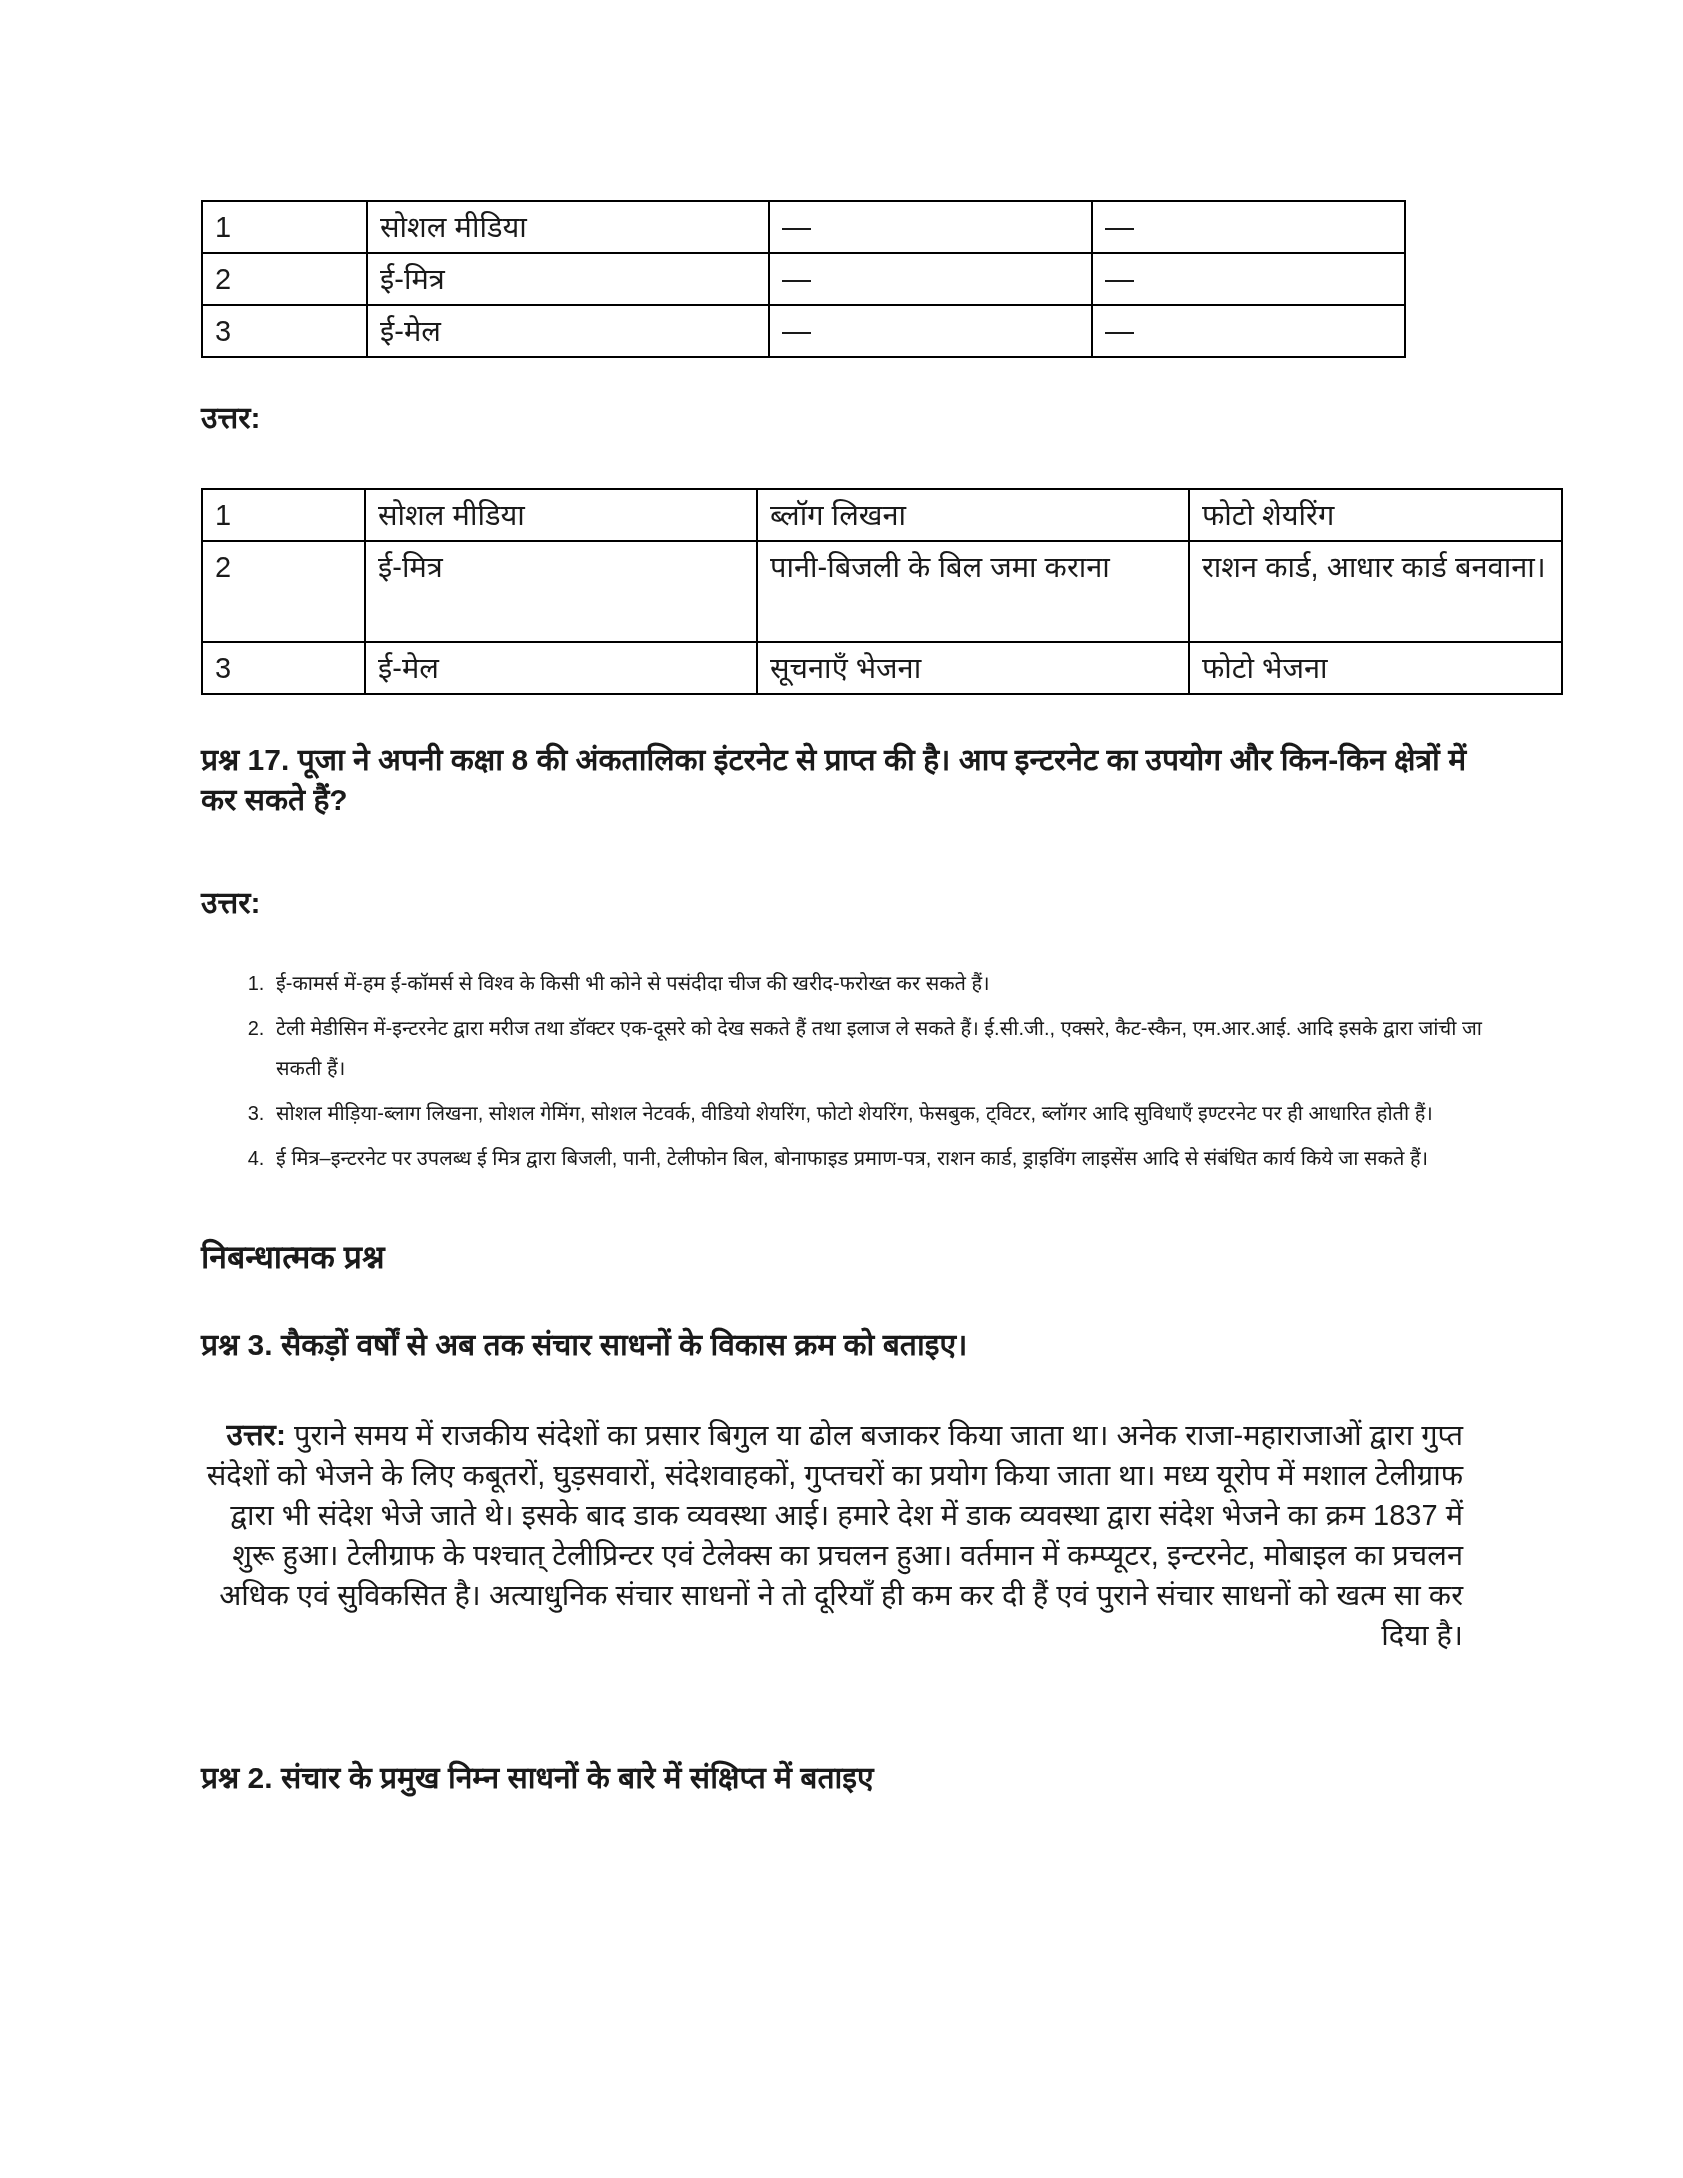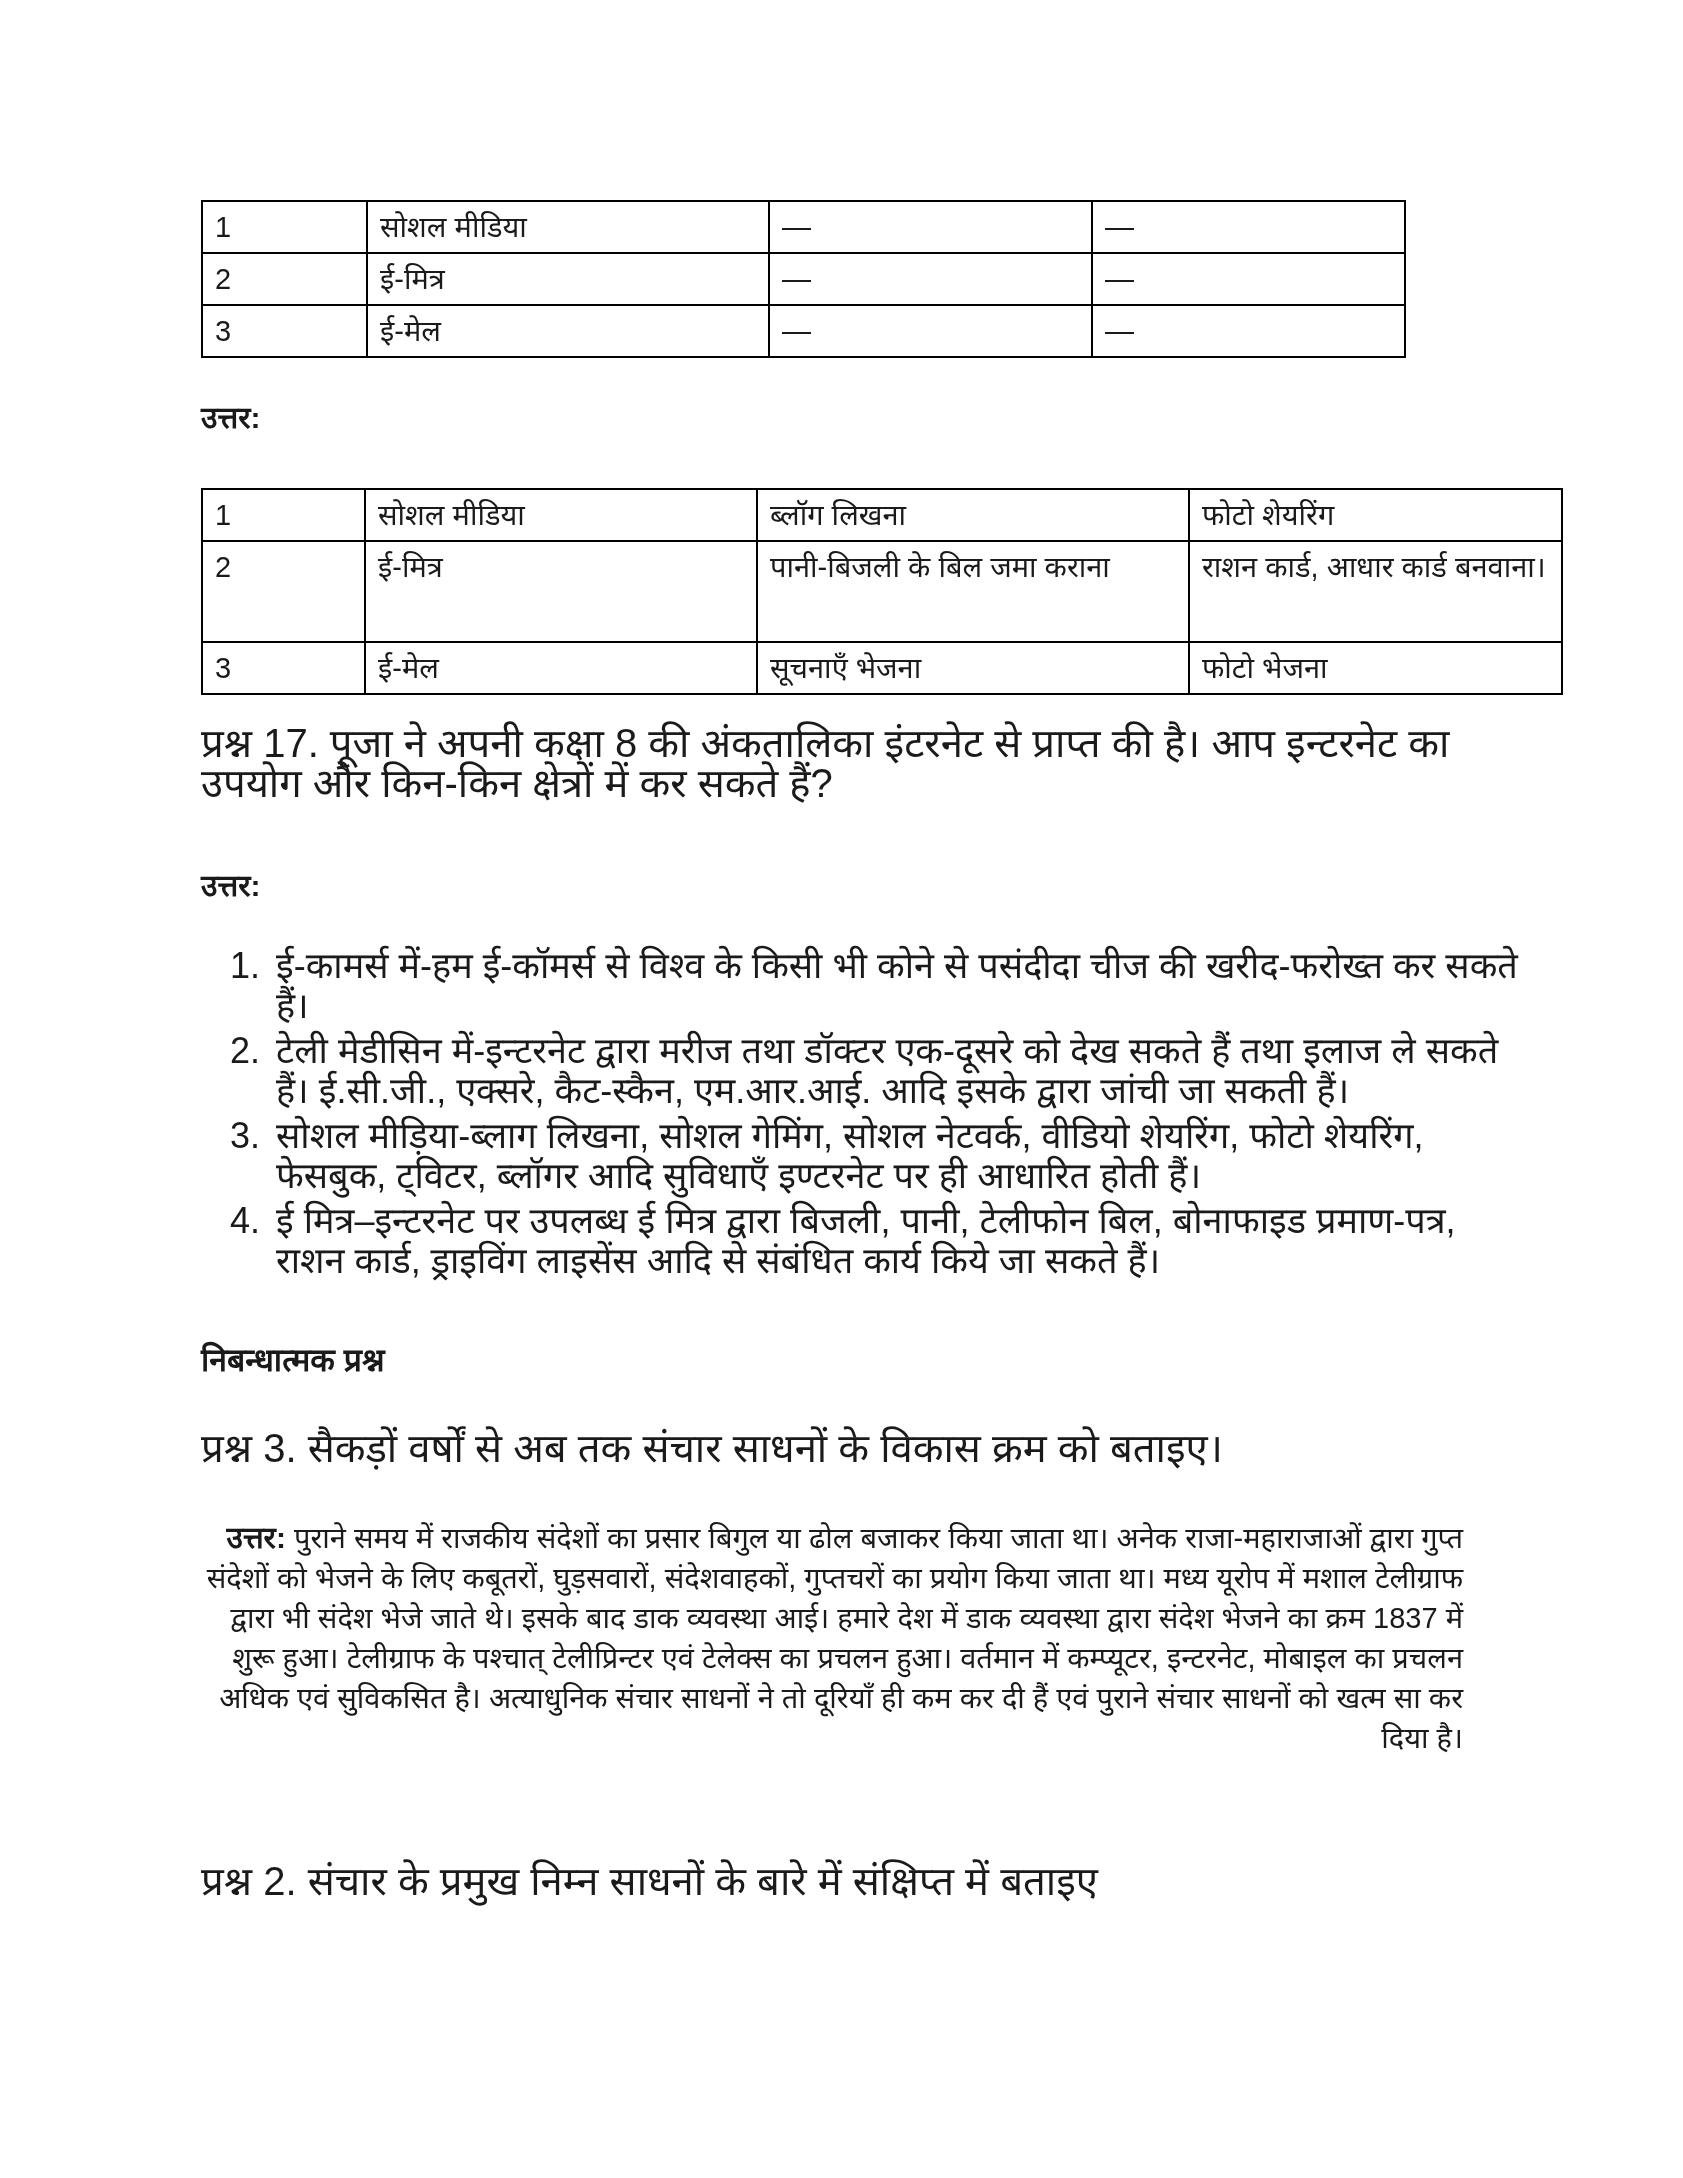--- a/index.html
+++ b/index.html
@@ -51,34 +51,34 @@
   .tbl-answer td { height: 40px; }
   .tbl-answer tr.tall td { height: 89px; }
 
   .bold-label {
     font-size: 30px;
     font-weight: 700;
     line-height: 40px;
     margin: 40px 0 0 0;
   }
   .question-line {
-    font-size: 40px;
-    font-weight: 400;
+    font-size: 30px;
+    font-weight: 700;
     line-height: 40px;
-    margin: 28px 0 0 0;
+    margin: 45px 0 0 0;
     max-width: 1277px;
   }
   .spacer-answer2 { margin-top: 63px; }
   .numbered-list {
     margin: 40px 0 0 0;
     padding: 0 0 0 69px;
     max-width: 1257px;
   }
   .numbered-list li {
-    font-size: 36px;
+    font-size: 20px;
     line-height: 40px;
     padding-left: 6px;
     margin-bottom: 5px;
   }
   .essay-heading {
     font-size: 32px;
     font-weight: 700;
     line-height: 40px;
     margin: 59px 0 8px 0;
   }

